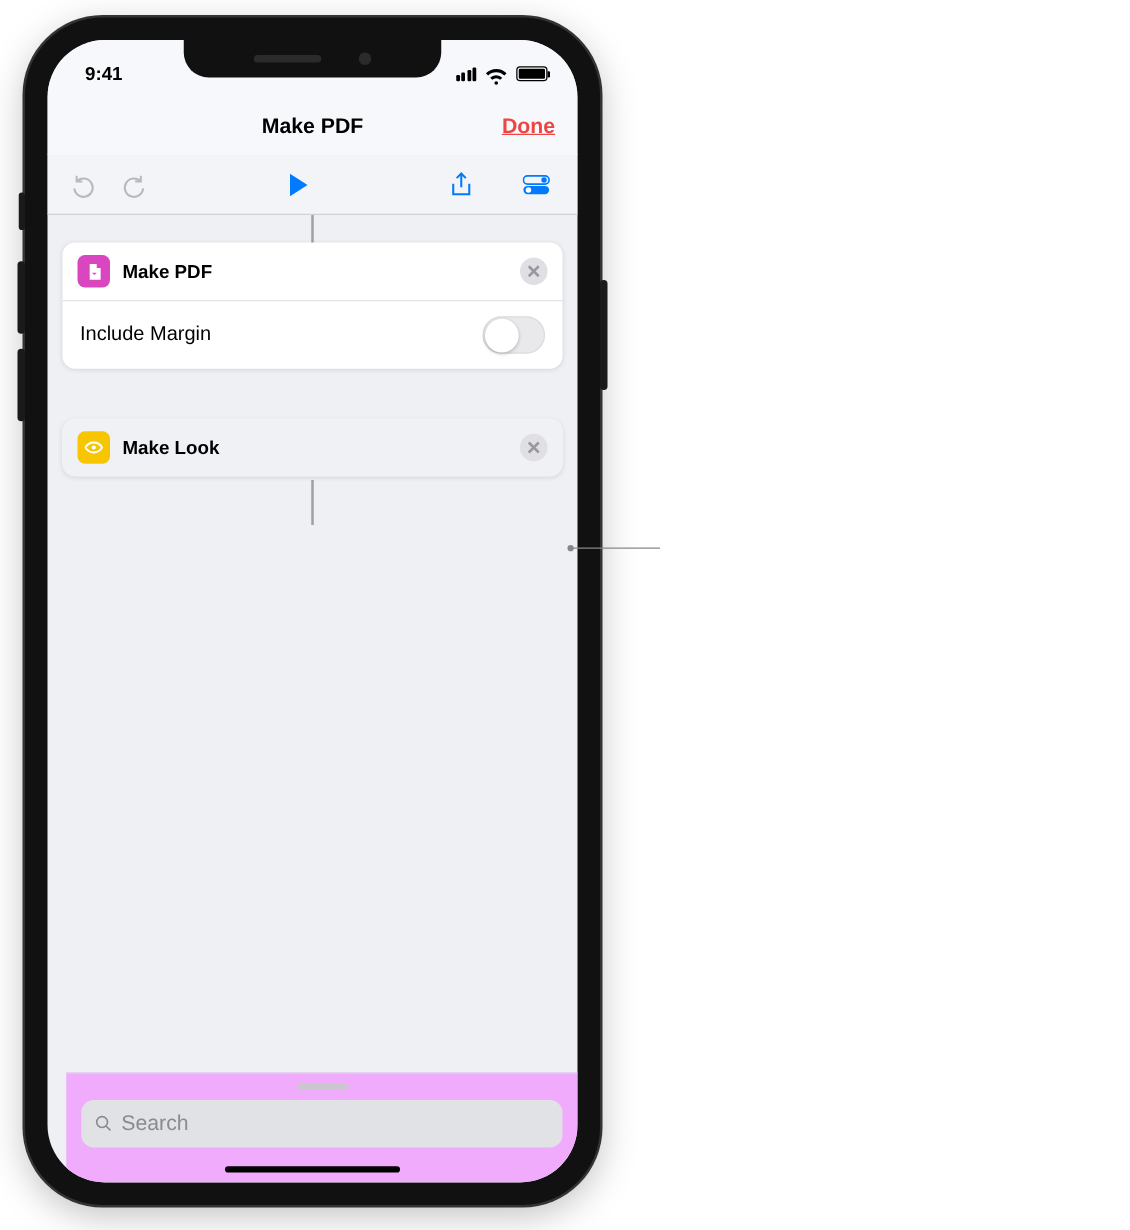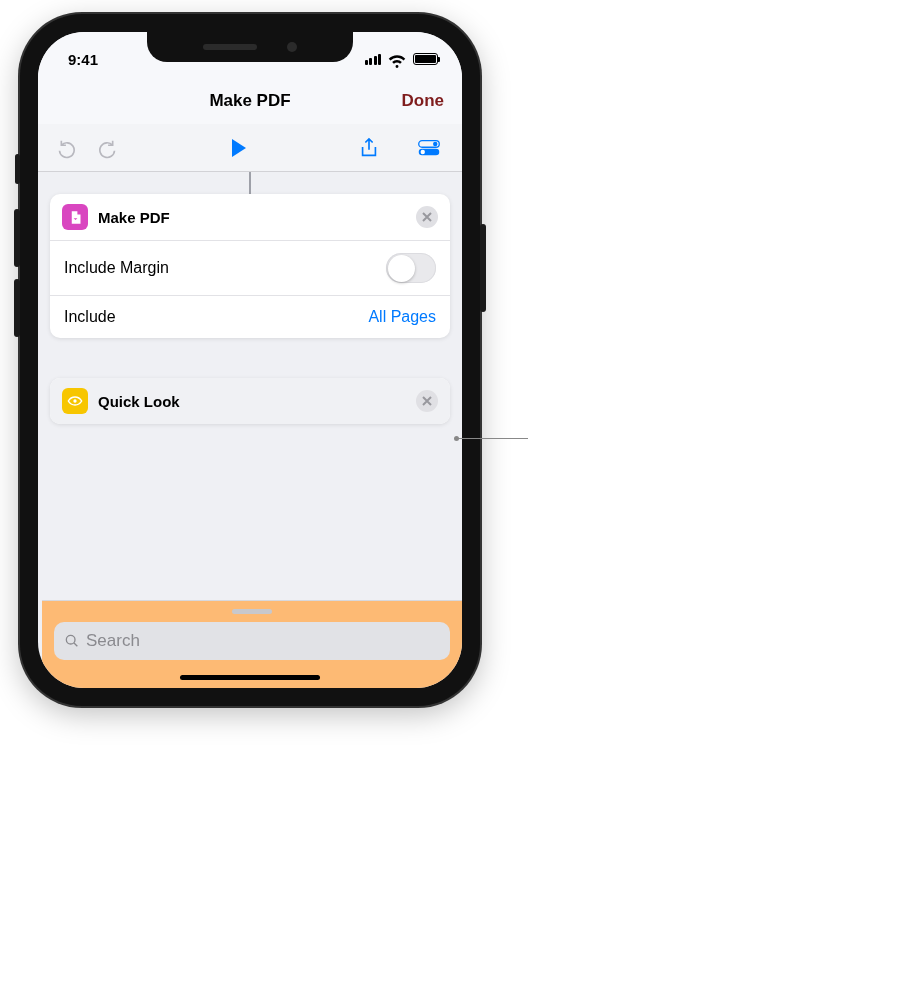--- a/index.html
+++ b/index.html
@@ -9,21 +9,21 @@
     background: #fff;
     font-family: -apple-system, "Helvetica Neue", Arial, sans-serif;
     position: relative;
   }
   
   .phone {
     position: absolute;
     left: 20px;
     top: 14px;
     width: 460px;
-    height: 692px;
+    height: 950px;
     border-radius: 62px;
     background: #111;
     box-shadow: 0 0 0 2px #333, 0 8px 30px rgba(0,0,0,.25);
     overflow: visible;
   }
   .phone::before, .phone::after{
     content:"";
     position:absolute;
     background:#1a1a1a;
     border-radius:4px;
@@ -77,21 +77,21 @@
   
   .nav {
     height: 46px;
     background:#f7f8fb;
     display:flex; align-items:center; justify-content:center;
     border-bottom:1px solid #f7f8fb;
     position:relative;
     font-size:17px;
   }
   .nav .title{font-weight:600;color:#000;}
-  .nav .done{position:absolute;right:18px;color:#7f1d1d;font-weight:600;}
+  .nav .done{position:absolute;right:18px;color:#ef4444;font-weight:600;text-decoration:underline;}
   
   .toolbar{
     height:48px;
     background:#f3f4f7;
     display:flex; align-items:center;
     padding:0 10px 0 10px;
     gap:10px;
     border-bottom:0.5px solid #d2d2d6;
   }
   .tbtn{
@@ -161,23 +161,23 @@
     box-shadow:inset 0 0 0 1px #dcdce0;
   }
   .switch .knob{
     position:absolute;top:1.5px;left:2px;width:27px;height:27px;border-radius:50%;
     background:#fff;box-shadow:0 1px 3px rgba(0,0,0,.25);
   }
   .card + .card { margin-top:40px; }
   .card.small .card-head{background:#f0f1f4;border-radius:10px;}
   
   .footer{
-    position:absolute;bottom:0;left:4px;right:0;
+    position:absolute;bottom:0;left:15px;right:0;
     padding:8px 12px 28px;
-    background:#fdba74;
+    background:#f0abfc;
     border-top:0.6px solid #d8d8dc;
   }
   .grab{width:40px;height:5px;background:#c8c8cc;border-radius:3px;margin:0 auto 8px;}
   .search{
     height:38px;background:#e1e2e6;border-radius:10px;
     display:flex;align-items:center;gap:6px;padding:0 10px;
     color:#8a8a8f;font-size:17px;
   }
   .home-ind{
     position:absolute;bottom:8px;left:50%;transform:translateX(-50%);
@@ -284,35 +284,31 @@
                 <path stroke="#98989e" stroke-width="2" d="M1 1l8 8M9 1l-8 8"></path>
               </svg>
           </div>
         </div>
         <div class="row">
           <span class="label">Include Margin</span>
           <div class="switch">
               <div class="knob"></div>
             </div>
         </div>
-        <div class="row">
-          <span class="label">Include</span>
-          <span class="value link">All Pages</span>
-        </div>
       </div>
 
       <div class="card small">
         <div class="card-head">
           <div class="card-icon ci-yellow">
             <svg width="16" height="16" viewBox="0 0 24 24">
                 <path fill="none" stroke="#fff" stroke-width="2.2" d="M2 12s3.5-6 10-6 10 6 10 6-3.5 6-10 6S2 12 2 12z"></path>
                 <circle cx="12" cy="12" r="2.5" fill="#fff"></circle>
               </svg>
           </div>
-          <span class="card-title">Quick Look</span>
+          <span class="card-title">Make Look</span>
           <div class="card-x">
             <svg width="10" height="10" viewBox="0 0 10 10">
                 <path stroke="#98989e" stroke-width="2" d="M1 1l8 8M9 1l-8 8"></path>
               </svg>
           </div>
         </div>
       </div>
     </div>
 
     <div class="footer">

